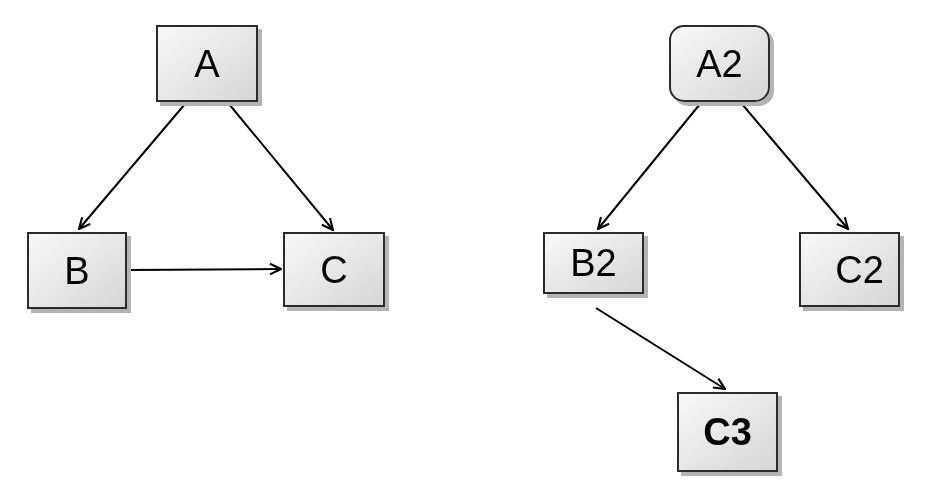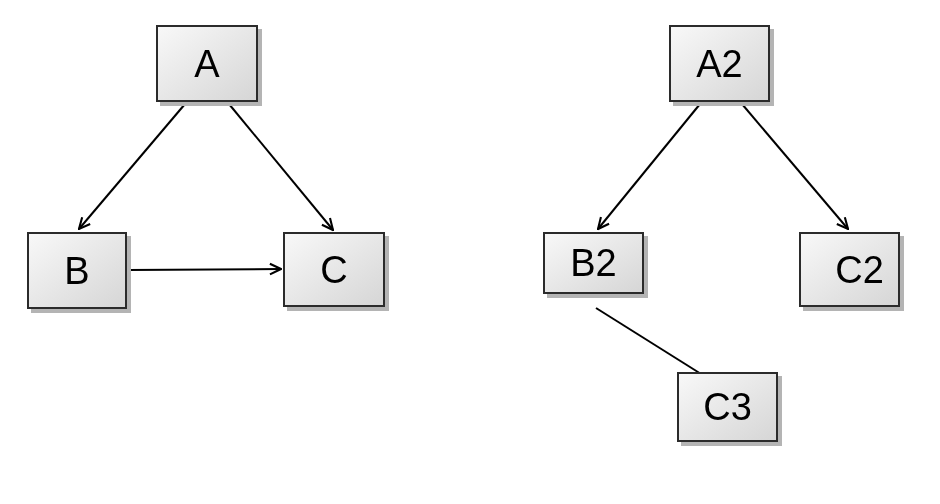--- a/index.html
+++ b/index.html
@@ -67,25 +67,25 @@
 
 <div class="node" style="left: 156px; top: 25px; width: 102px; height: 77px;">
       <span class="node-label">A</span>
     </div>
     <div class="node" style="left: 27px; top: 232px; width: 100px; height: 77px;">
       <span class="node-label">B</span>
     </div>
     <div class="node" style="left: 283px; top: 232px; width: 102px; height: 75px;">
       <span class="node-label">C</span>
     </div>
-    <div class="node" style="left: 669px; top: 25px; width: 101px; height: 77px;">
+    <div class="node" style="left: 669px; top: 25px; width: 101px; height: 77px; border-radius: 15px;">
       <span class="node-label">A2</span>
     </div>
     <div class="node" style="left: 543px; top: 232px; width: 101px; height: 62px;">
       <span class="node-label">B2</span>
     </div>
     <div class="node" style="left: 799px; top: 232px; width: 101px; height: 75px; padding-left: 20px;">
       <span class="node-label">C2</span>
     </div>
-    <div class="node" style="left: 677px; top: 372px; width: 101px; height: 70px;">
+    <div class="node" style="left: 677px; top: 392px; width: 101px; height: 80px; font-weight: bold;">
       <span class="node-label">C3</span>
     </div>
   </div>
 
 </body></html>

